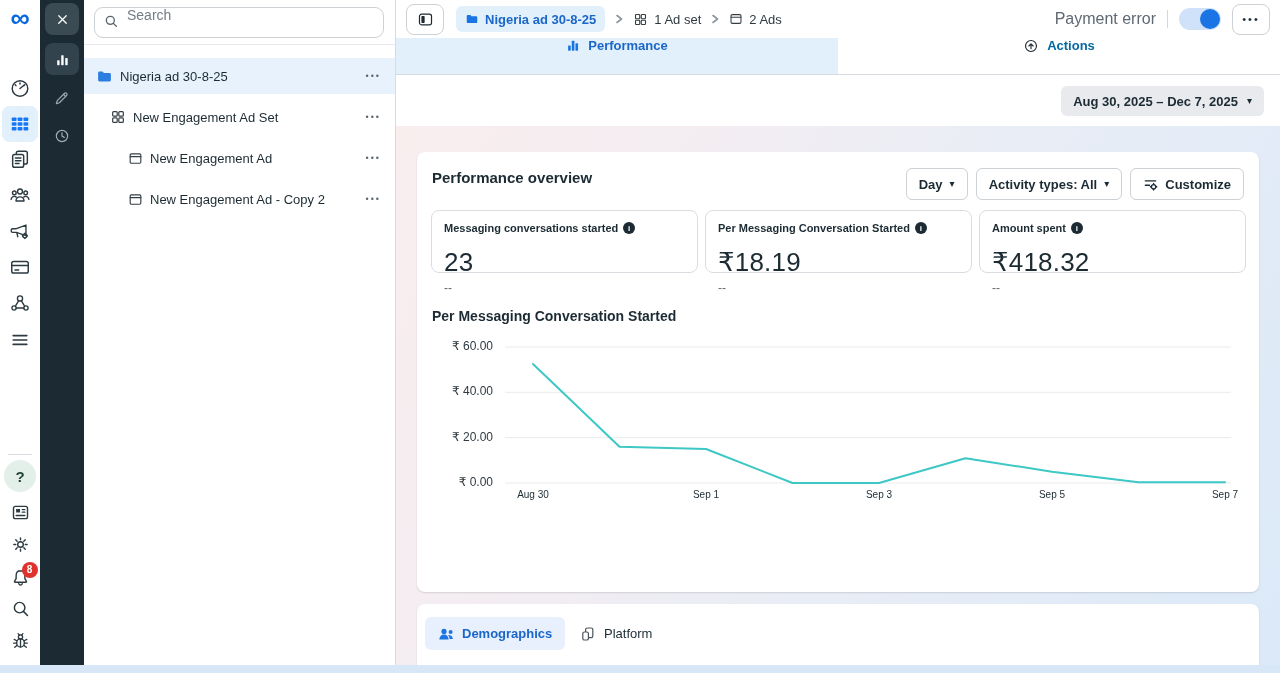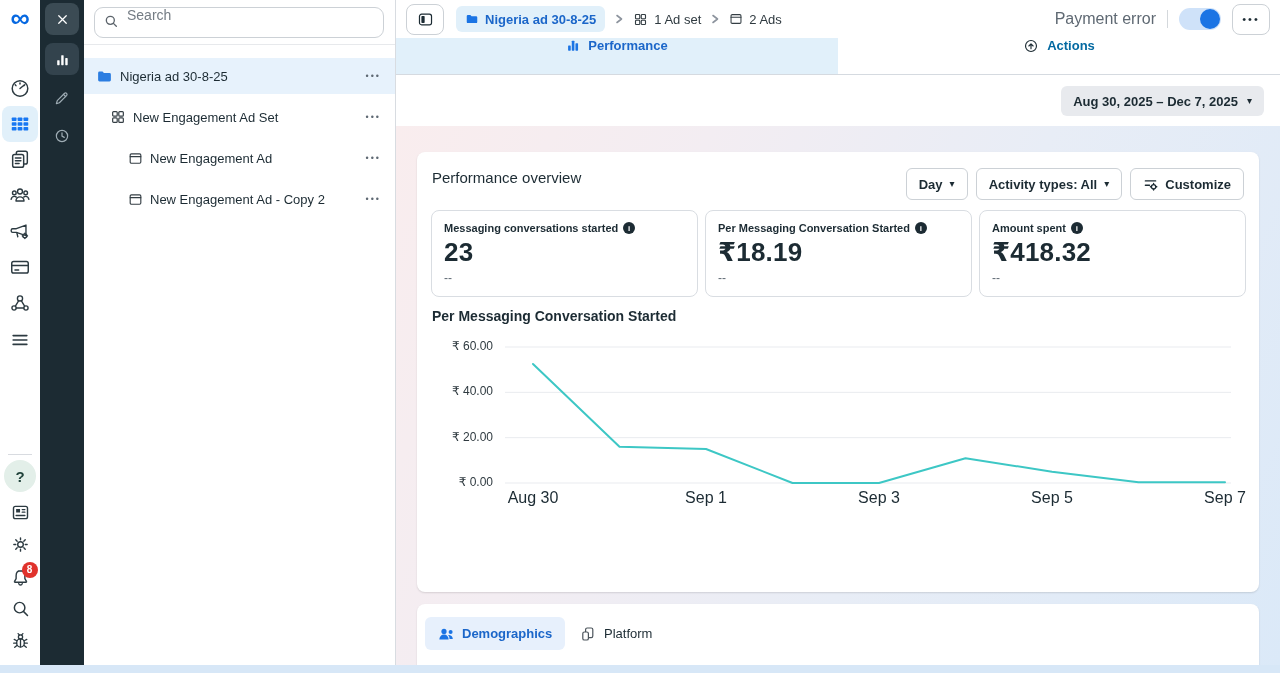--- a/index.html
+++ b/index.html
@@ -59,36 +59,36 @@
   .daterow{position:absolute;top:75px;left:0;right:0;height:51px;background:#fff}
   .datebtn{position:absolute;right:16px;top:11px;height:30px;background:#e8eaee;border-radius:6px;display:flex;align-items:center;gap:9px;padding:0 12px;font-size:13px;font-weight:600;cursor:pointer}
   .caret{font-size:10px;line-height:1;color:#1c2b33}
 
   .canvas{position:absolute;top:126px;left:0;right:0;height:539px;overflow:hidden;
     background:linear-gradient(115deg,#f9edee 0%,#f3edf2 28%,#e8edf6 58%,#dbe9f8 100%)}
   .card{position:absolute;background:#fff;border-radius:8px;box-shadow:0 1px 2px rgba(0,0,0,.13)}
   .ov{left:21px;top:26px;width:842px;height:440px}
   .bd{left:21px;top:478px;width:842px;height:80px}
 
-  .ov-title{position:absolute;left:15px;top:17px;font-size:15px;font-weight:400}
+  .ov-title{position:absolute;left:15px;top:17px;font-size:15px;font-weight:700}
   .ov-btns{position:absolute;right:15px;top:16px;display:flex;gap:8px}
   .obtn{height:32px;border:1px solid #ccd1d6;border-radius:6px;background:#fff;display:flex;align-items:center;gap:7px;padding:0 12px;font-size:13px;font-weight:600;box-sizing:border-box;color:#1c2b33;cursor:pointer;font-family:inherit}
 
   .mrow{position:absolute;left:14px;top:58px;display:flex;gap:7px}
-  .mcard{width:267px;height:87px;border:1px solid #d9dde2;border-radius:8px;box-sizing:border-box;padding:11px 12px;background:#fff}
+  .mcard{width:267px;height:63px;border:1px solid #d9dde2;border-radius:8px;box-sizing:border-box;padding:11px 12px;background:#fff}
   .mlabel{font-size:11px;font-weight:700;display:flex;align-items:center;gap:5px;white-space:nowrap}
   .info{width:12px;height:12px;border-radius:50%;background:#1c2b33;color:#fff;font-size:8px;font-weight:700;display:inline-flex;align-items:center;justify-content:center;flex:0 0 auto;cursor:pointer}
-  .mval{font-size:26px;font-weight:700;margin-top:3px;letter-spacing:.2px}
+  .mval{font-size:26px;font-weight:400;margin-top:13px;letter-spacing:.2px}
   .msub{font-size:12px;color:#5f6973;margin-top:3px}
 
   .chart-title{position:absolute;left:15px;top:156px;font-size:14px;font-weight:700}
   .chart-wrap{position:absolute;left:14px;top:183px;width:812px;height:176px}
   .ylab{position:absolute;left:0;width:62px;text-align:right;font-size:12px;color:#2f3a40}
   .plot{position:absolute;left:74px;top:0;width:726px;height:150px}
-  .xlab{position:absolute;top:154px;width:90px;text-align:center;font-size:16px;color:#1c2b33}
+  .xlab{position:absolute;top:154px;width:90px;text-align:center;font-size:10px;color:#1c2b33}
 
   .btab{position:absolute;top:13px;height:33px;border-radius:6px;display:flex;align-items:center;gap:8px;padding:0 13px;font-size:13px;box-sizing:border-box;cursor:pointer}
   .btab.on{left:8px;background:#e7f0fc;color:#1b66c9;font-weight:600}
   .btab.off{left:150px;color:#1c2b33;font-weight:400}
 
   .bottom-strip{position:absolute;left:0;top:665px;width:1280px;height:8px;background:#d7e7f7;z-index:10}
 </style>
 </head>
 <body>
 

